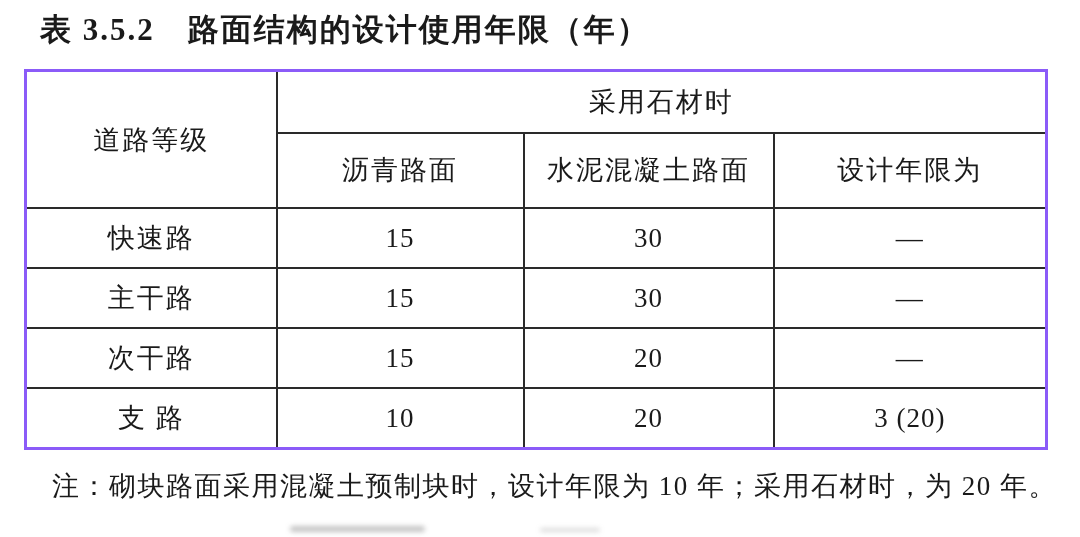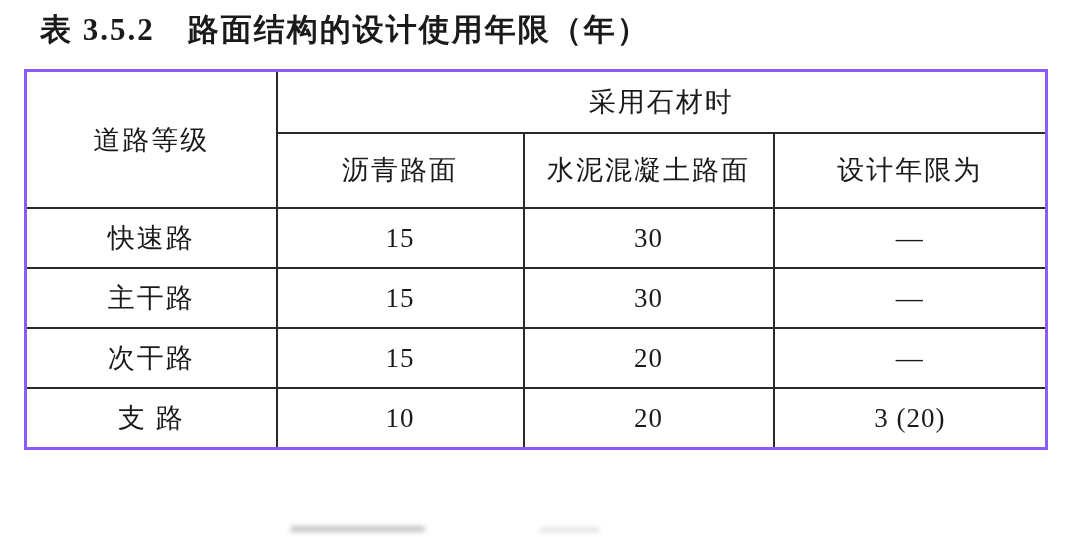--- a/index.html
+++ b/index.html
@@ -133,17 +133,18 @@
       </tr>
       <tr class="data-row">
         <td>支 路</td>
         <td class="num">10</td>
         <td class="num">20</td>
         <td class="num">3 (20)</td>
       </tr>
     </tbody>
   </table>
 
+  <div class="note-line">注：砌块路面采用混凝土预制块时，设计年限为 10 年；采用石材时，为 20 年。</div>
 
   <div class="artifact-smudge"></div>
   <div class="artifact-smudge2"></div>
 
 </div>
 
 </body></html>

